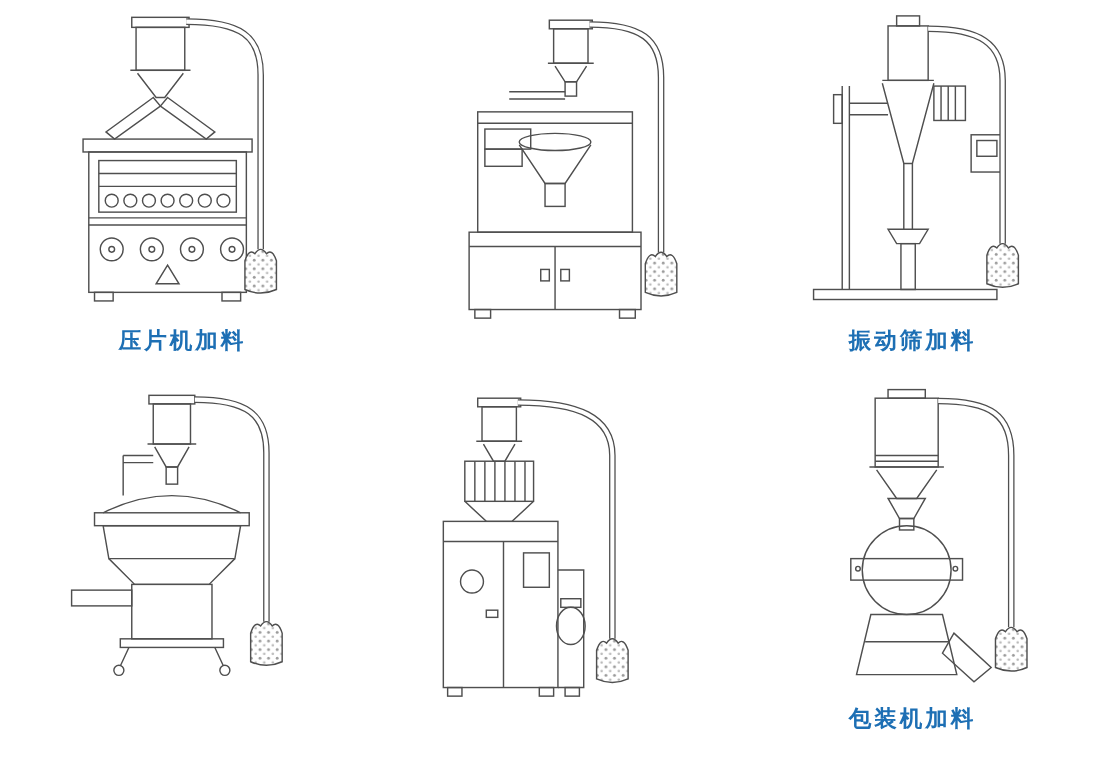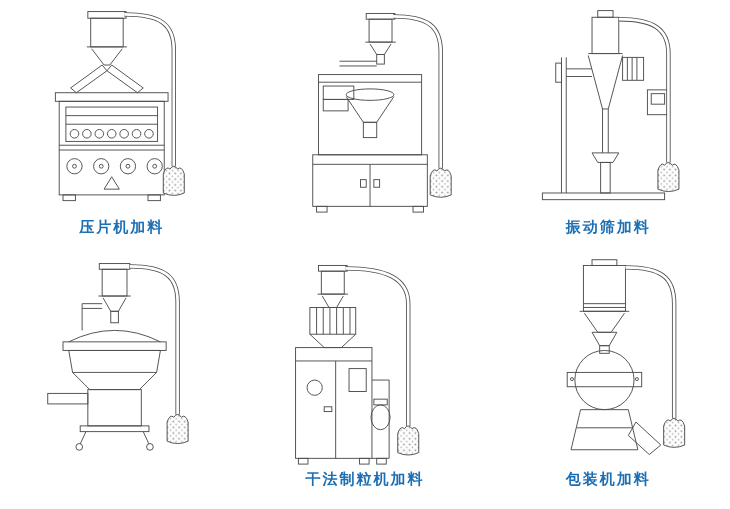--- a/index.html
+++ b/index.html
@@ -214,21 +214,20 @@
         <rect x="117" y="214" width="10" height="6"></rect>
       </g>
       <g>
         <path class="po" d="M84,15 C126,15 150,25 150,52 L150,180"></path>
         <path class="pi" d="M84,15 C126,15 150,25 150,52 L150,180"></path>
       </g>
       <g transform="translate(138,180)">
         <path class="sack" d="M1,8 Q4,-1 8,3 Q12,-3 16,3 Q20,-1 23,8 L23,28 Q12,33 1,28 Z"></path>
       </g>
     </svg>
-    <figcaption class="machine-label">干法制粒机加料</figcaption>
   </figure>
 
   <figure class="cell">
     <svg viewBox="0 0 210 222">
       <g class="ln">
         <rect x="88" y="6" width="26" height="6"></rect>
         <rect x="79" y="12" width="44" height="48"></rect>
         <path d="M79,52 H123 M79,56 H123"></path>
         <line x1="75" y1="60" x2="127" y2="60"></line>
         <path d="M80,62 L94,82 L108,82 L122,62"></path>

